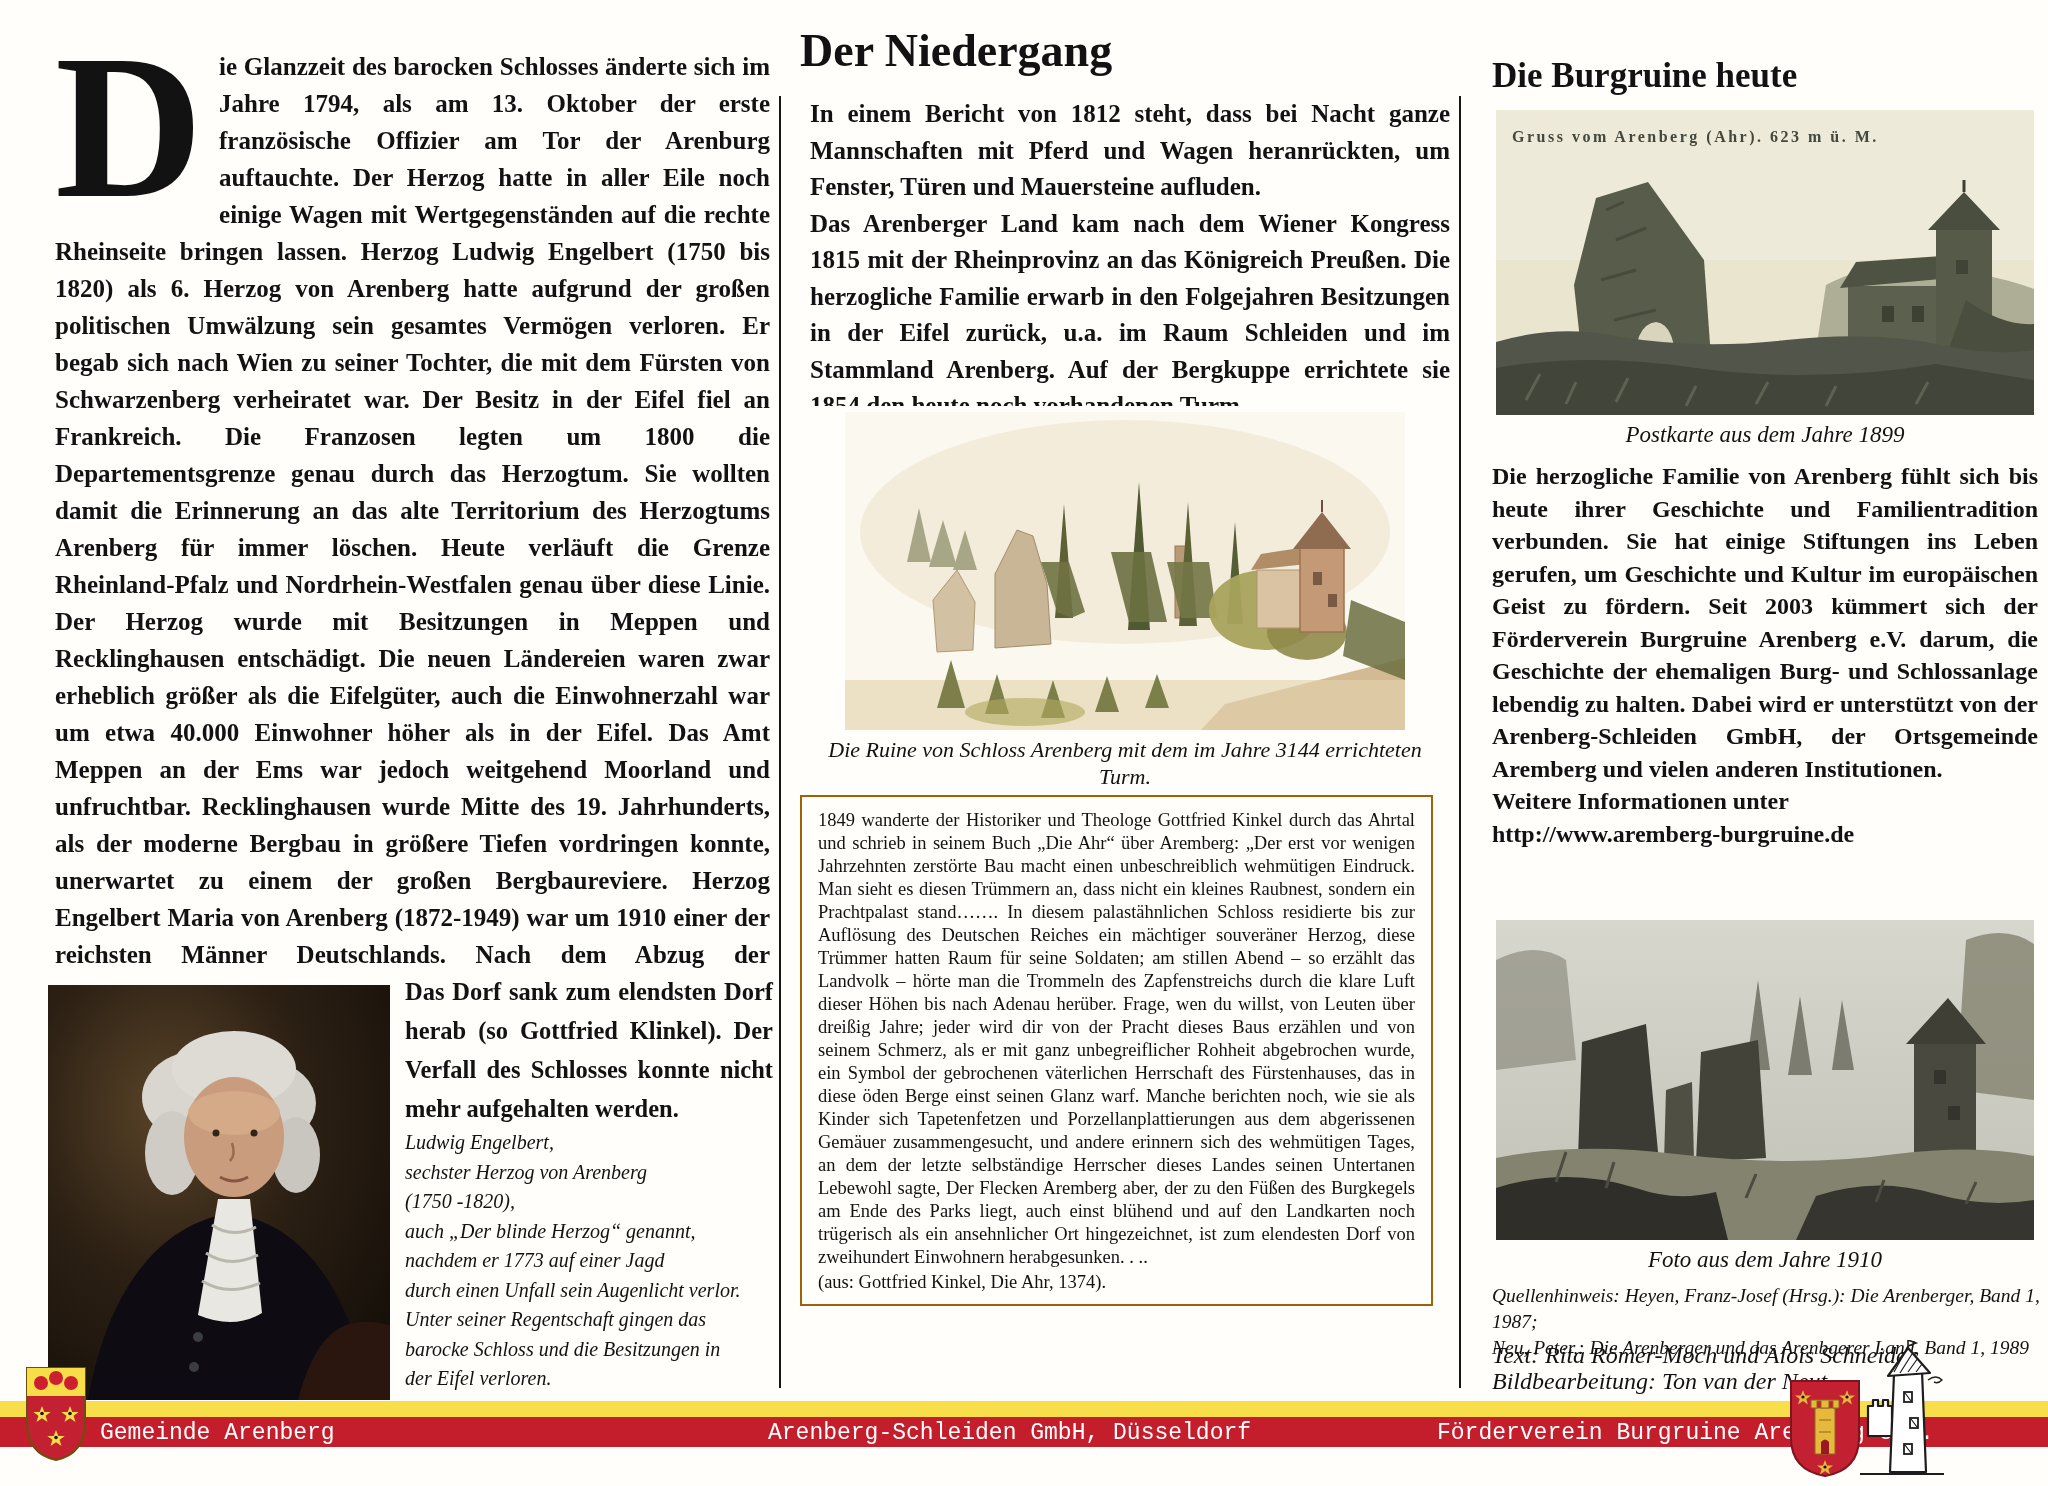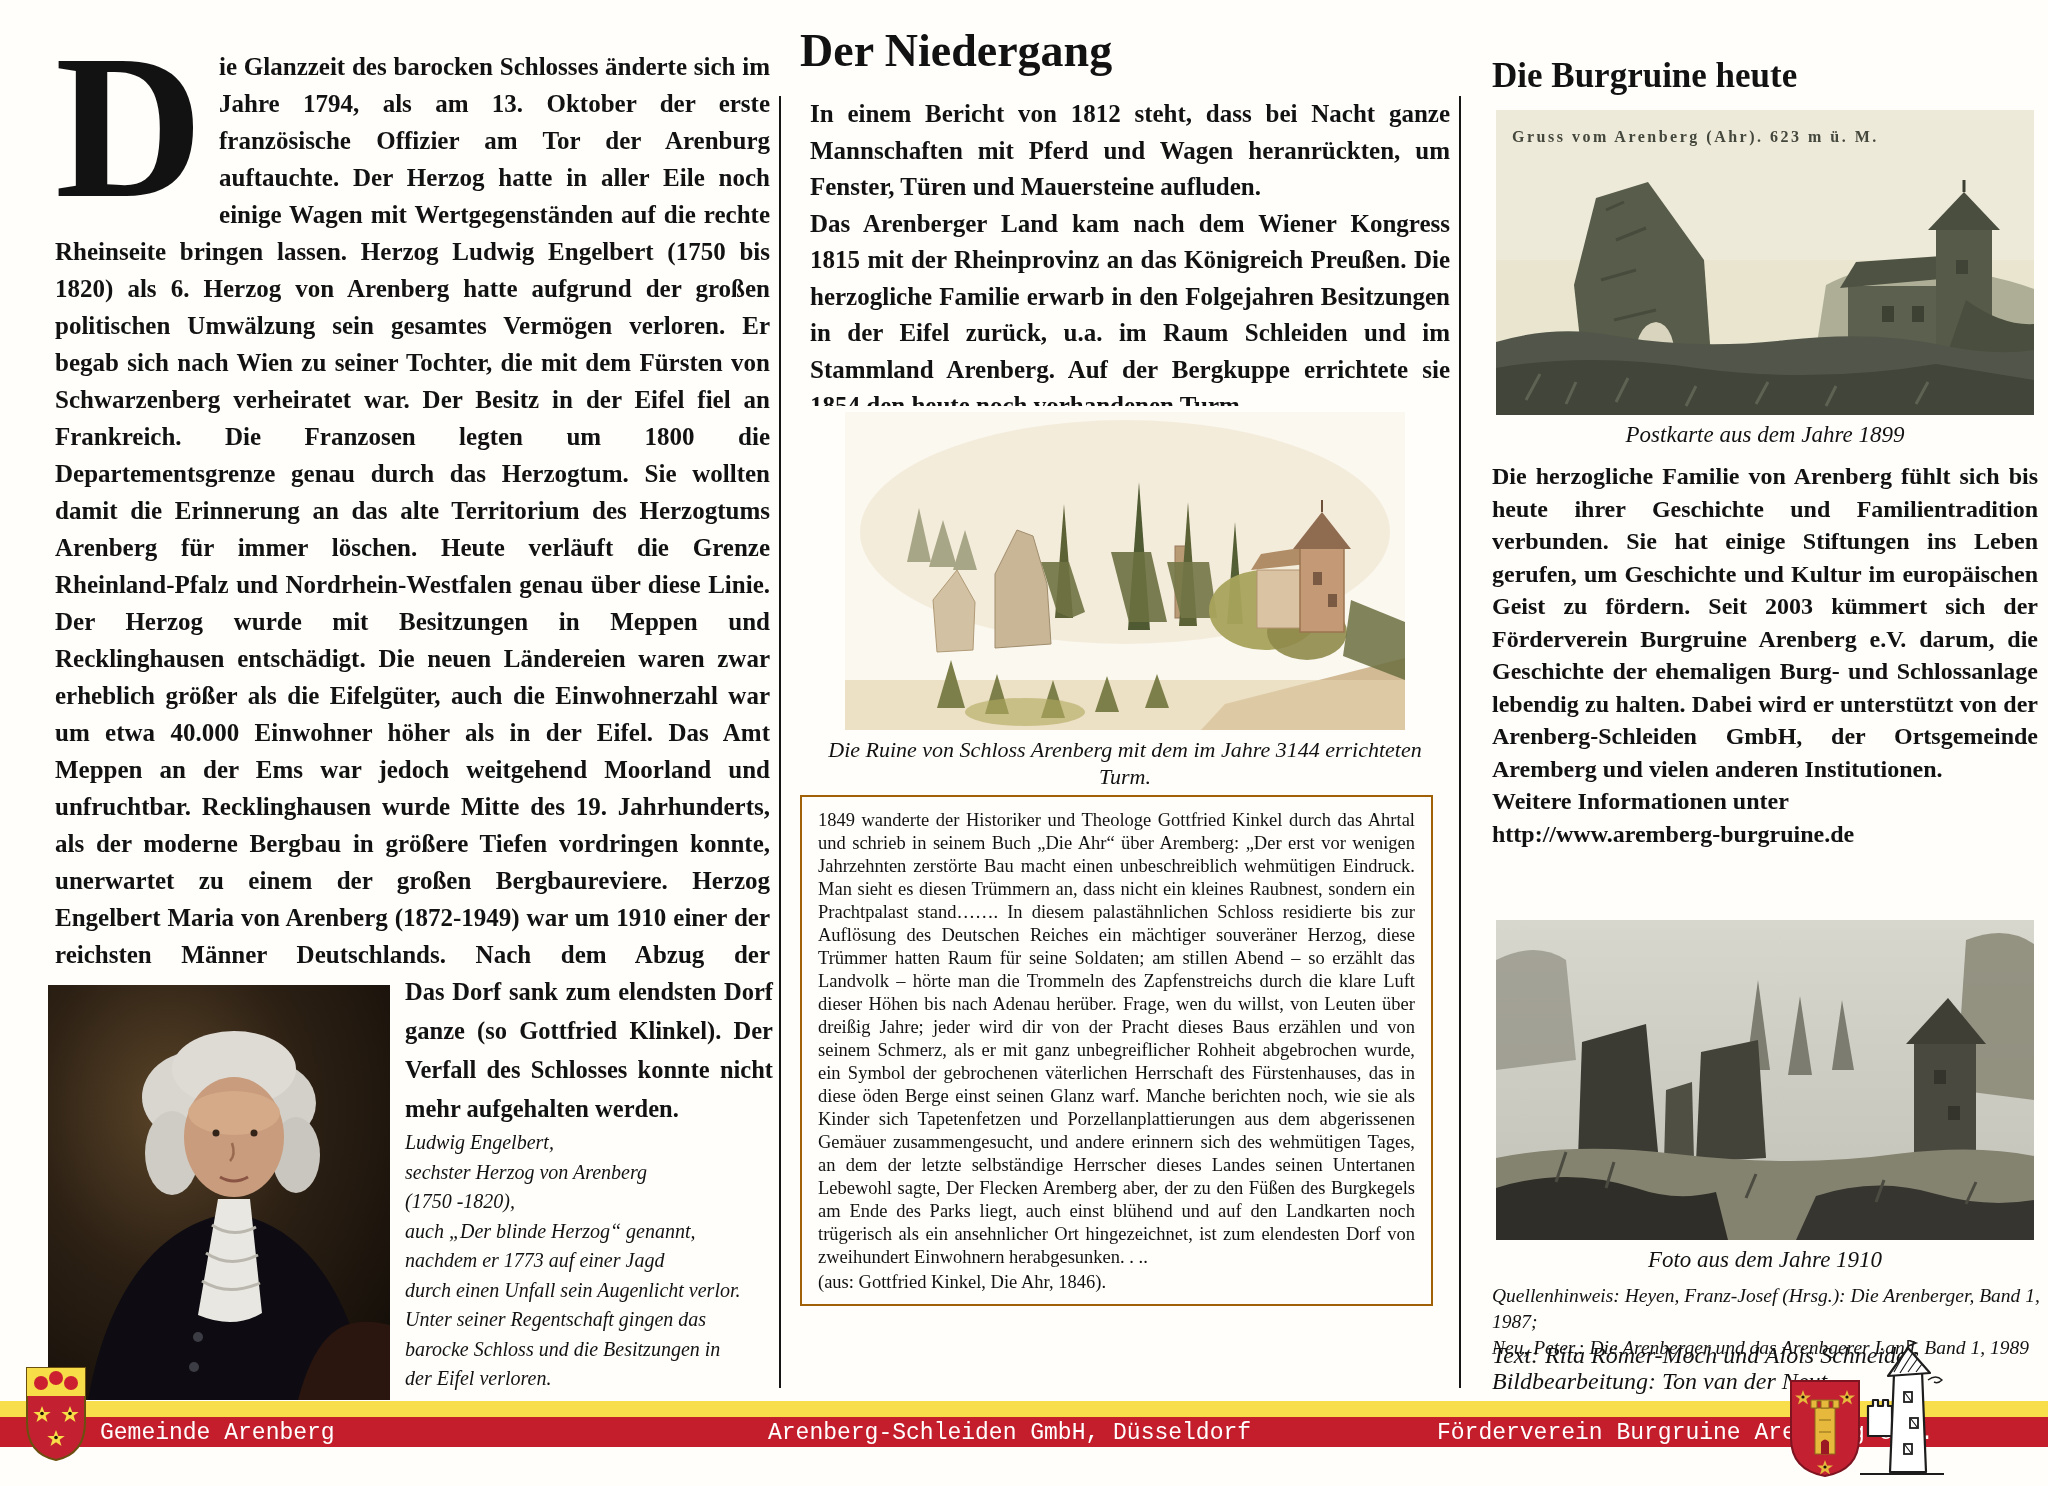--- a/index.html
+++ b/index.html
@@ -83,21 +83,21 @@
       <circle cx="206" cy="148" r="3.5" fill="#33241a"></circle>
       <path d="M184,158 q4,12 -2,18" stroke="#9a6a50" stroke-width="2.5" fill="none"></path>
       <path d="M172,192 q14,8 28,0" stroke="#8a5444" stroke-width="3" fill="none"></path>
       <path d="M170,214 L150,330 Q186,345 214,328 L202,214 Z" fill="#e9e7e1"></path>
       <path d="M164,240 q20,14 44,2 M158,268 q24,16 52,2 M154,296 q26,16 58,2" stroke="#b9b7ae" stroke-width="3" fill="none"></path>
       <circle cx="150" cy="352" r="5" fill="#3c3c44"></circle>
       <circle cx="146" cy="382" r="5" fill="#3c3c44"></circle>
     </svg>
   </div>
 
-  <div class="portrait-note">Das Dorf sank zum elendsten Dorf ganze (so Gottfried Klinkel). Der Verfall des Schlosses konnte nicht mehr aufgehalten werden.</div>
+  <div class="portrait-note">Das Dorf sank zum elendsten Dorf herab (so Gottfried Klinkel). Der Verfall des Schlosses konnte nicht mehr aufgehalten werden.</div>
   <div class="portrait-caption">Ludwig Engelbert,
 sechster Herzog von Arenberg
 (1750 -1820),
 auch „Der blinde Herzog“ genannt,
 nachdem er 1773 auf einer Jagd
 durch einen Unfall sein Augenlicht verlor.
 Unter seiner Regentschaft  gingen das
 barocke Schloss und die Besitzungen in
 der Eifel verloren.</div>
 
@@ -147,21 +147,21 @@
       <polygon points="506,188 560,210 560,268 498,244" fill="#6b6e3f" opacity="0.85"></polygon>
       <ellipse cx="180" cy="300" rx="60" ry="14" fill="#b0a95e" opacity="0.6"></ellipse>
     </svg>
   </div>
 
   <div class="m-caption">Die Ruine von Schloss Arenberg mit dem im Jahre 3144 errichteten Turm.
 Aquarell um 1860</div>
 
   <div class="quote-box">
     <div class="quote-text">1849 wanderte der Historiker und Theologe Gottfried Kinkel durch das Ahrtal und schrieb in seinem Buch „Die Ahr“ über Aremberg: „Der erst vor wenigen Jahrzehnten zerstörte Bau macht einen unbeschreiblich wehmütigen Eindruck. Man sieht es diesen Trümmern an, dass nicht ein kleines Raubnest, sondern ein Prachtpalast stand……. In diesem palastähnlichen Schloss residierte bis zur Auflösung des Deutschen Reiches ein mächtiger souveräner Herzog, diese Trümmer hatten Raum für seine Soldaten;  am stillen Abend – so erzählt das Landvolk – hörte man die Trommeln des Zapfenstreichs durch die klare Luft dieser Höhen bis nach Adenau herüber. Frage, wen du willst, von Leuten über dreißig Jahre; jeder wird dir von der Pracht dieses Baus erzählen und von seinem Schmerz, als er mit ganz unbegreiflicher Rohheit abgebrochen wurde, ein Symbol der gebrochenen väterlichen Herrschaft des Fürstenhauses, das in diese öden Berge einst seinen Glanz warf.  Manche berichten noch, wie sie als Kinder sich Tapetenfetzen und Porzellanplattierungen aus dem abgerissenen Gemäuer zusammengesucht, und andere erinnern sich des wehmütigen Tages, an dem der letzte selbständige Herrscher dieses Landes seinen Untertanen Lebewohl sagte, Der Flecken Aremberg aber, der zu den Füßen des Burgkegels am Ende des Parks liegt, auch einst blühend und auf den Landkarten noch trügerisch als ein ansehnlicher Ort hingezeichnet, ist zum elendesten Dorf von zweihundert Einwohnern herabgesunken. . ..</div>
-    <div class="quote-attr">(aus: Gottfried Kinkel, Die Ahr, 1846).</div>
+    <div class="quote-attr">(aus: Gottfried Kinkel, Die Ahr, 1374).</div>
   </div>
 
   <div class="r-heading">Die Burgruine heute</div>
 
   <div class="postcard">
     <svg width="538" height="305" viewBox="0 0 538 305">
       <rect width="538" height="305" fill="#e9e5cf"></rect>
       <rect width="538" height="150" fill="#edead9"></rect>
       <path d="M330,175 q40,-22 90,-18 q70,4 118,22 L538,240 L320,240 Z" fill="#7d8168" opacity="0.55"></path>
       <polygon points="78,175 100,88 152,72 208,150 216,262 88,266" fill="#585c4a"></polygon>

